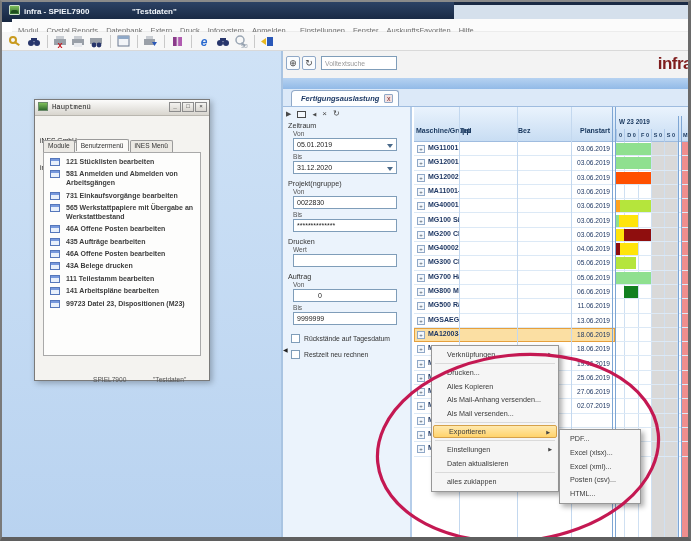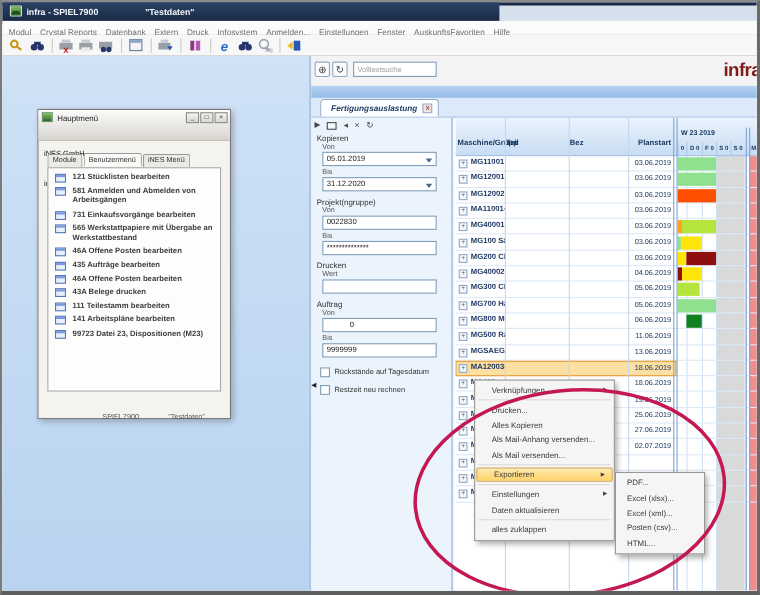--- a/index.html
+++ b/index.html
@@ -7,21 +7,21 @@
   .screen{position:relative;width:691px;height:541px;font-family:"Liberation Sans",sans-serif;
     border-left:2px solid #7a7a7a;border-right:3px solid #6a6a6a;border-top:2px solid #8a8a8a;border-bottom:4px solid #5f5f5f;
     background:#fff;overflow:hidden;}
   
   .titlebar{position:absolute;left:0;top:0;right:0;height:17px;background:#D5E0EC;border-top:3px solid #1A2A44;}
   .title-dark{position:absolute;left:0;top:-3px;width:452px;height:20px;background:linear-gradient(180deg,#2C4265,#16263F);color:#fff;}
   .title-dark .ttxt{position:absolute;top:5px;font-size:8px;font-weight:bold;color:#F2F6FB;white-space:nowrap;}
   .tico{position:absolute;left:7px;top:3px;width:11px;height:10px;background:linear-gradient(180deg,#7FBF5A,#2E6B2E);border:1px solid #CDE3C8;border-radius:1px;}
   .tico:after{content:"";position:absolute;left:1px;top:4px;width:7px;height:3px;background:#1E4D1E;border-radius:2px 2px 0 0;}
   
-  .menubar{position:absolute;left:0;top:17px;right:0;height:13px;background:#FBFBFB;border-bottom:1px solid #ECECEC;padding-left:6px;white-space:nowrap;}
+  .menubar{position:absolute;left:10px;top:17px;right:0;height:13px;background:#FBFBFB;border-bottom:1px solid #ECECEC;padding-left:6px;white-space:nowrap;}
   .mi{display:inline-block;font-size:7.5px;color:#6F6F6F;margin-right:8px;line-height:13px;}
   
   .toolbar{position:absolute;left:0;top:30px;right:0;height:19px;background:#F7F7F7;border-bottom:1px solid #D9D9D9;display:flex;align-items:center;padding-left:5px;}
   .tbi{width:17px;height:15px;display:flex;align-items:center;justify-content:center;margin-right:1px;}
   .tsep{width:1px;height:13px;background:#C9C9C9;margin:0 4px;}
   
   .mdi{position:absolute;left:0;top:49px;right:0;bottom:0;background:linear-gradient(180deg,#CFE2F6,#B9D3F0);}
   
   .rpanel{position:absolute;left:279px;top:49px;width:408px;bottom:0;background:#fff;border-left:2px solid #A9C4E2;}
   .topbar{position:relative;height:27px;background:#F3F3F3;overflow:hidden;}
@@ -57,21 +57,21 @@
   .vline{position:absolute;top:0;bottom:0;width:1px;z-index:2;}
   .rows{position:absolute;left:0;top:35px;right:0;bottom:0;z-index:2;}
   .trow{position:absolute;left:0;right:0;height:14.3px;border-bottom:1px solid #DCE9F6;}
   .selbg{position:absolute;left:0;top:0;width:201px;height:14.3px;background:#FBDFA3;border:1px solid #E6A03C;}
   .exp{position:absolute;left:3px;top:3px;width:8px;height:8px;border:1px solid #8FA8C7;background:#F3F7FC;font-size:6px;line-height:6px;text-align:center;color:#456;}
   .mach{position:absolute;left:14px;top:2px;width:31px;font-size:7px;font-weight:bold;color:#1F3864;white-space:nowrap;overflow:hidden;}
   .pstart{position:absolute;left:156px;top:3px;width:40px;font-size:6.6px;color:#1F3864;text-align:right;white-space:nowrap;}
   .bar{position:absolute;top:1px;height:12px;z-index:1;}
   
   .hm{position:absolute;left:32px;top:48px;width:176px;height:282px;background:#F4F3F0;border:1px solid #7A7A7A;box-shadow:2px 2px 6px rgba(0,0,0,0.28);z-index:20;}
-  .hm-title{position:relative;height:28px;background:linear-gradient(180deg,#FCFCFB,#D8D5CE);border-bottom:1px solid #B9B6AF;}
+  .hm-title{position:relative;height:16px;background:linear-gradient(180deg,#FCFCFB,#D8D5CE);border-bottom:1px solid #B9B6AF;font-family:Liberation Mono, monospace;}
   .hm-tico{position:absolute;left:3px;top:2px;width:10px;height:9px;background:linear-gradient(180deg,#7FBF5A,#2E6B2E);border:1px solid #6a8a6a;}
   .hm-ttext{position:absolute;left:17px;top:3px;font-size:7.2px;color:#222;}
   .hm-btns{position:absolute;right:2px;top:2px;display:flex;gap:1px;}
   .hm-btn{width:12px;height:10px;border:1px solid #8C8C8C;background:linear-gradient(180deg,#F4F3F0,#D9D6D0);font-size:6px;line-height:8px;text-align:center;color:#333;}
   .hm-head{position:absolute;left:5px;top:18px;font-size:6.8px;color:#222;line-height:9px;white-space:pre;}
   .hm-tabs{position:absolute;left:8px;top:40px;height:12px;display:flex;}
   .hm-tab{font-size:6.6px;color:#333;border:1px solid #9A9A9A;border-bottom:none;background:#ECEAE5;padding:1px 4px 0 4px;border-radius:2px 2px 0 0;margin-right:1px;}
   .hm-tab.act{background:#FBFAF8;font-weight:normal;position:relative;top:-1px;padding-top:2px;}
   .hm-list{position:absolute;left:8px;top:52px;right:8px;bottom:24px;background:#FDFDFC;border:1px solid #A9A9A9;padding:5px 3px 3px 5px;overflow:hidden;}
   .hm-item{position:relative;padding-left:17px;font-size:7px;font-weight:bold;color:#3C3C3C;line-height:8.8px;margin-bottom:3.6px;}
@@ -252,21 +252,21 @@
 
       <div class="formcol" id="formcol">
         <div class="minibar">
           <span class="mico">▶</span>
           <span class="mrect"></span>
           <span class="mico" style="font-size:5px">◀</span>
           <span class="mico" style="font-size:8px">×</span>
           <span class="mico" style="font-size:8px">↻</span>
         </div>
         <span class="collapse">◀</span>
-      <div class="fgroup-label" style="top: 14px;">Kopieren</div>
+      <div class="fgroup-label" style="top: 14px;">Zeitraum</div>
           <div class="flabel" style="top: 23px;">Von</div>
           <div class="finp cmb" style="top: 31px;">05.01.2019</div>
           <div class="flabel" style="top: 46px;">Bis</div>
           <div class="finp cmb" style="top: 54px;">31.12.2020</div>
           <div class="fgroup-label" style="top: 72px;">Projekt(ngruppe)</div>
           <div class="flabel" style="top: 81px;">Von</div>
           <div class="finp" style="top: 89px;">0022830</div>
           <div class="flabel" style="top: 104px;">Bis</div>
           <div class="finp" style="top: 112px;">**************</div>
           <div class="fgroup-label" style="top: 130px;">Drucken</div>

